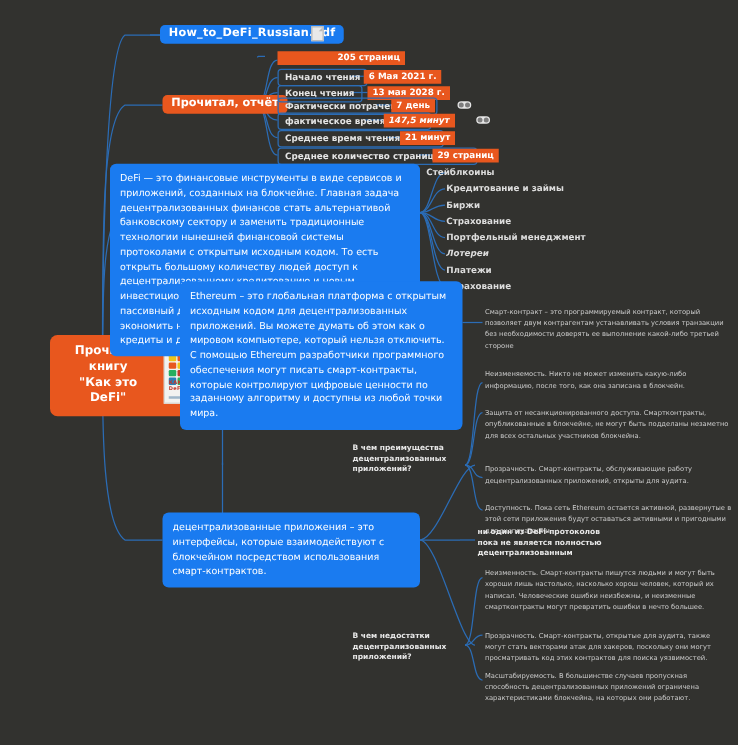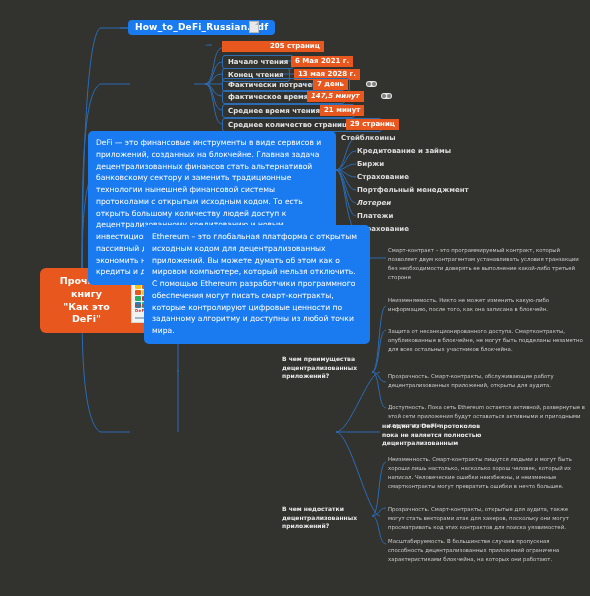--- a/index.html
+++ b/index.html
@@ -308,20 +308,21 @@
 DeFi</div>
       <div class="foot"></div>
       <div class="lens"></div>
     </div>
   </div>
   <span class="mini-doc" style="position:absolute; left:153px; top:295px;"></span>
 
   <div class="node n-blue-fill" style="left:128px; top:20px;">How_to_DeFi_Russian.pdf</div>
   <span class="doc-icon" style="position:absolute; left:249px; top:21px;"></span>
 
+  <div class="node n-orange-fill" style="left:130px; top:76px;">Прочитал, отчёт</div>
 
   <div class="node n-orange-flat" style="left:222px; top:41px;padding-left:48px;">205 страниц</div>
 
   <div class="node n-outline" style="left:222px; top:55px;">Начало чтения</div>
   <div class="node n-orange-flat" style="left:291px; top:56px;">6 Мая 2021 г.</div>
 
   <div class="node n-outline" style="left:222px; top:68px;">Конец чтения</div>
   <div class="node n-orange-flat" style="left:294px; top:69px;">13 мая 2028 г.</div>
 
   <div class="node n-outline" style="left:222px; top:78px;">Фактически потрачено дней</div>
@@ -353,20 +354,21 @@
 
   <div class="node n-para" style="left:388px; top:246px; width:198px;">Смарт-контракт – это программируемый контракт, который позволяет двум контрагентам устанавливать условия транзакции без необходимости доверять ее выполнение какой-либо третьей стороне</div>
 
   <div class="node n-question" style="left:282px; top:355px; width:96px;">В чем преимущества децентрализованных приложений?</div>
 
   <div class="node n-para" style="left:388px; top:296px; width:198px;">Неизменяемость. Никто не может изменить какую-либо информацию, после того, как она записана в блокчейн.</div>
   <div class="node n-para" style="left:388px; top:327px; width:198px;">Защита от несанкционированного доступа. Смартконтракты, опубликованные в блокчейне, не могут быть подделаны незаметно для всех остальных участников блокчейна.</div>
   <div class="node n-para" style="left:388px; top:372px; width:198px;">Прозрачность. Смарт-контракты, обслуживающие работу децентрализованных приложений, открыты для аудита.</div>
   <div class="node n-para" style="left:388px; top:403px; width:198px;">Доступность. Пока сеть Ethereum остается активной, развернутые в этой сети приложения будут оставаться активными и пригодными для эксплуатации.</div>
 
+  <div class="node n-bluebox" style="left:130px; top:410px; width:206px;">децентрализованные приложения – это интерфейсы, которые взаимодействуют с блокчейном посредством использования смарт-контрактов.</div>
 
   <div class="node n-question" style="left:382px; top:422px; width:108px;">ни один из DeFi-протоколов пока не является полностью децентрализованным</div>
 
   <div class="node n-question" style="left:282px; top:505px; width:96px;">В чем недостатки децентрализованных приложений?</div>
 
   <div class="node n-para" style="left:388px; top:455px; width:198px;">Неизменность. Смарт-контракты пишутся людьми и могут быть хороши лишь настолько, насколько хорош человек, который их написал. Человеческие ошибки неизбежны, и неизменные смартконтракты могут превратить ошибки в нечто большее.</div>
   <div class="node n-para" style="left:388px; top:505px; width:198px;">Прозрачность. Смарт-контракты, открытые для аудита, также могут стать векторами атак для хакеров, поскольку они могут просматривать код этих контрактов для поиска уязвимостей.</div>
   <div class="node n-para" style="left:388px; top:537px; width:198px;">Масштабируемость. В большинстве случаев пропускная способность децентрализованных приложений ограничена характеристиками блокчейна, на которых они работают.</div>
 
 </div>

